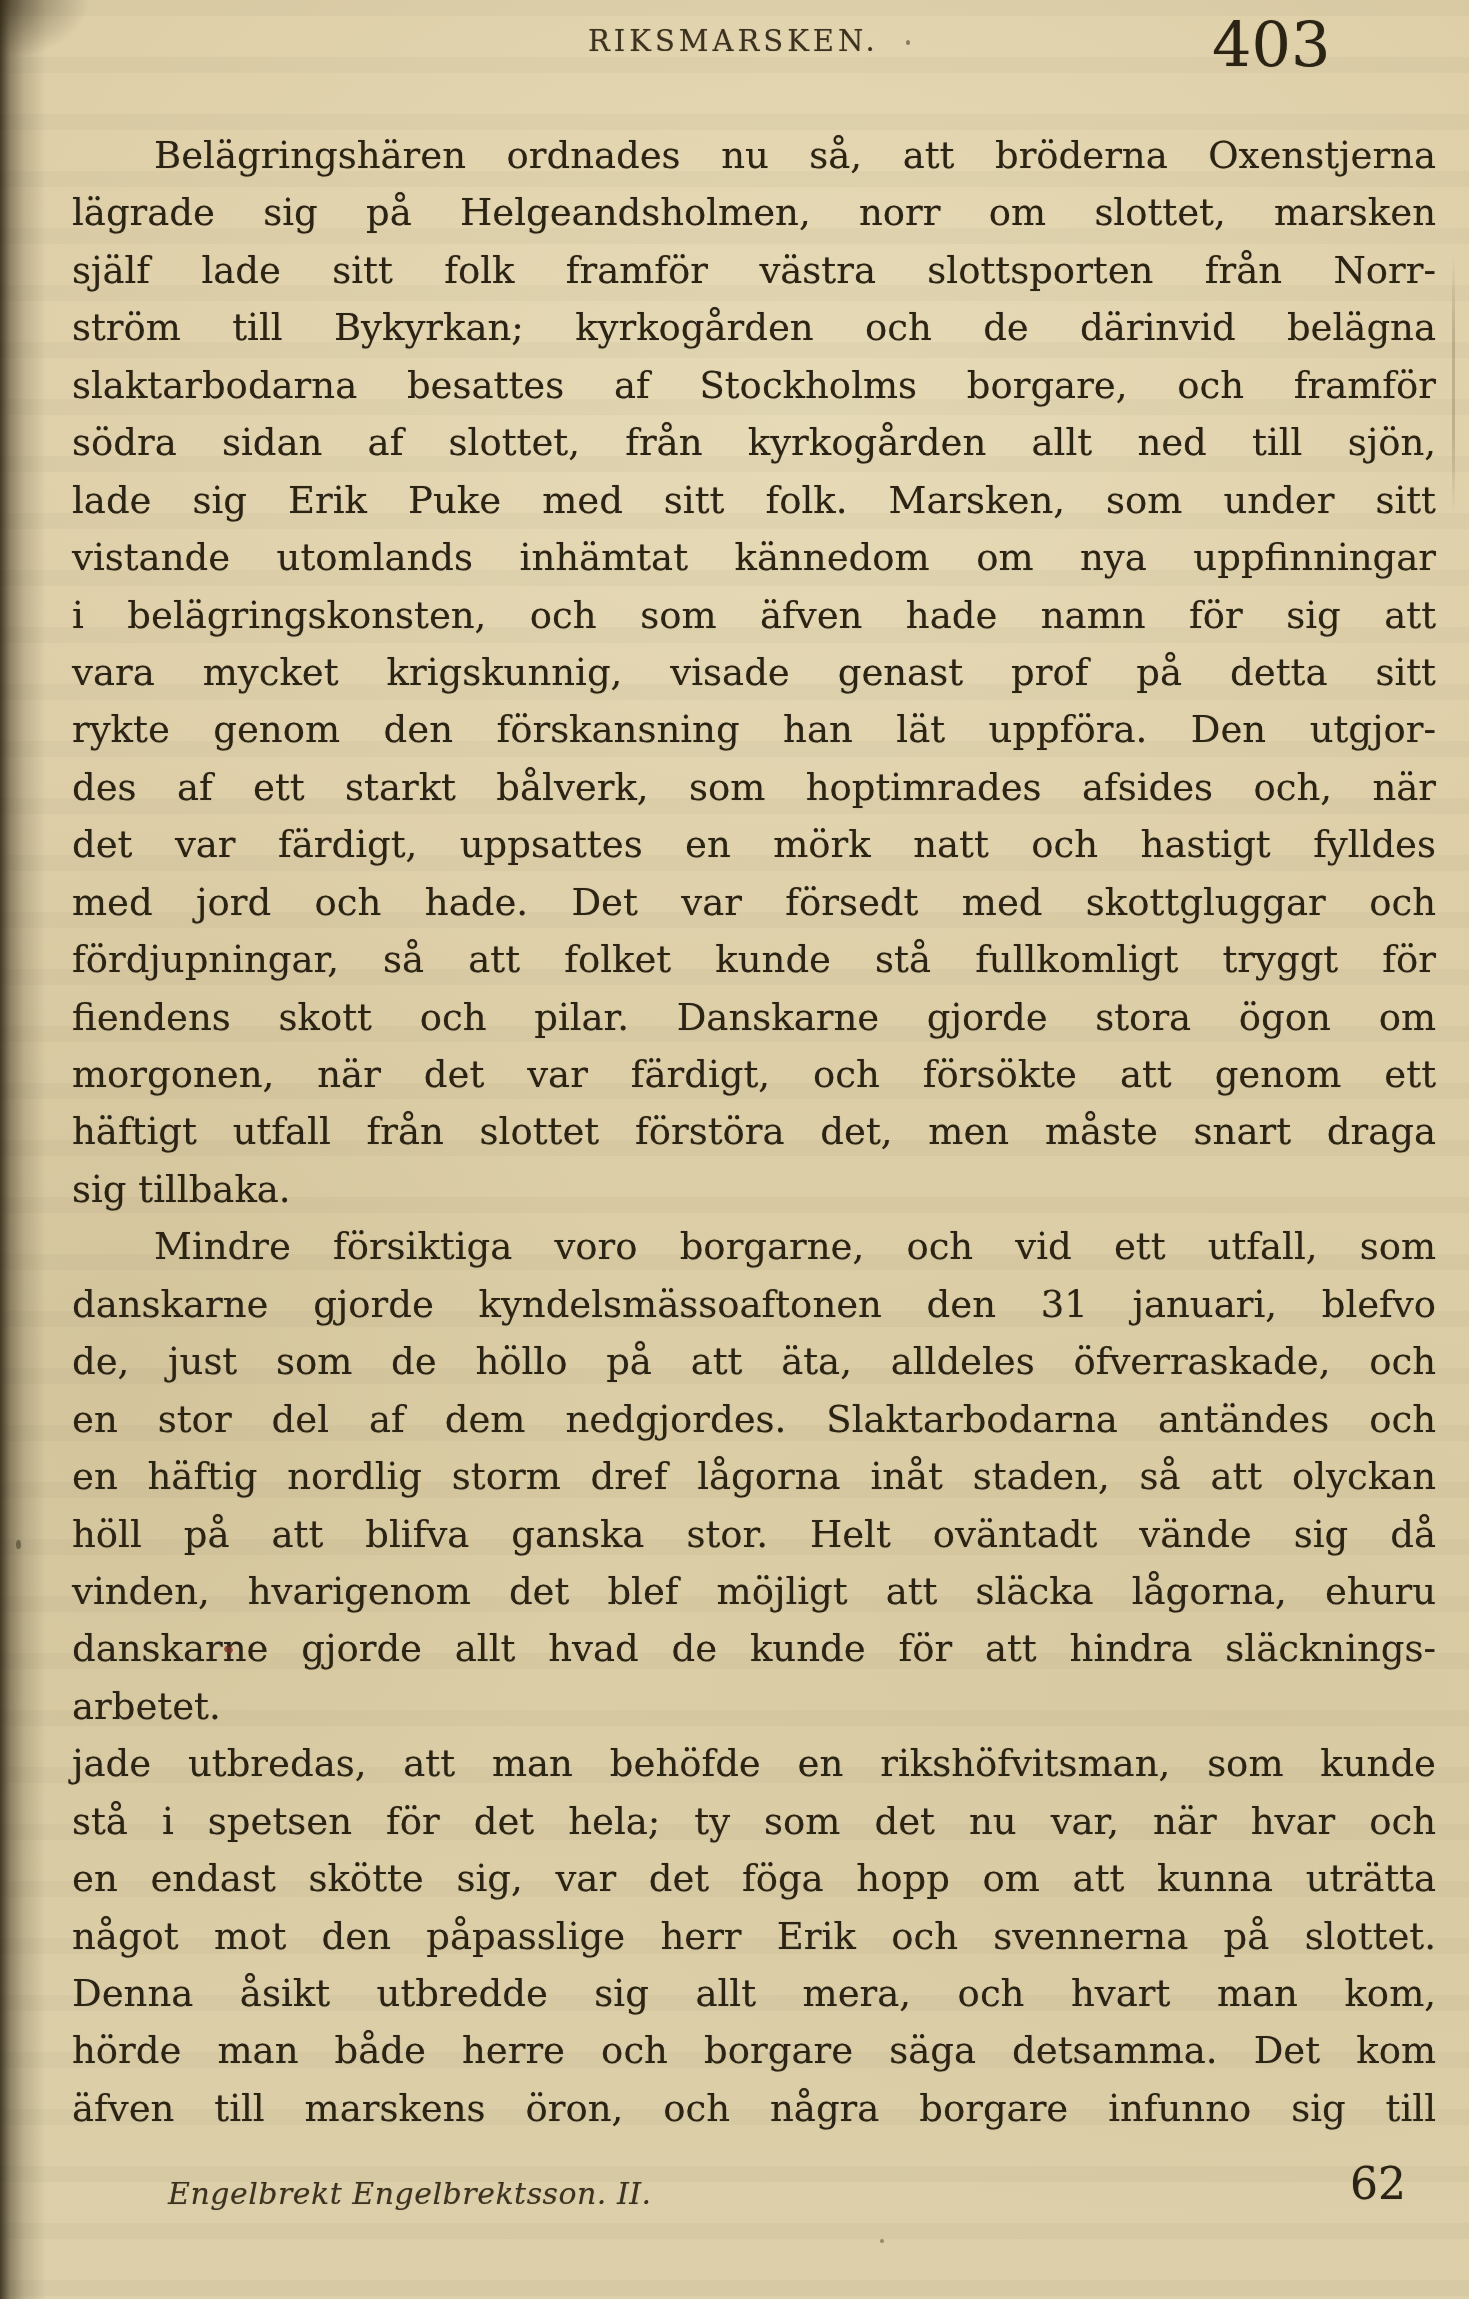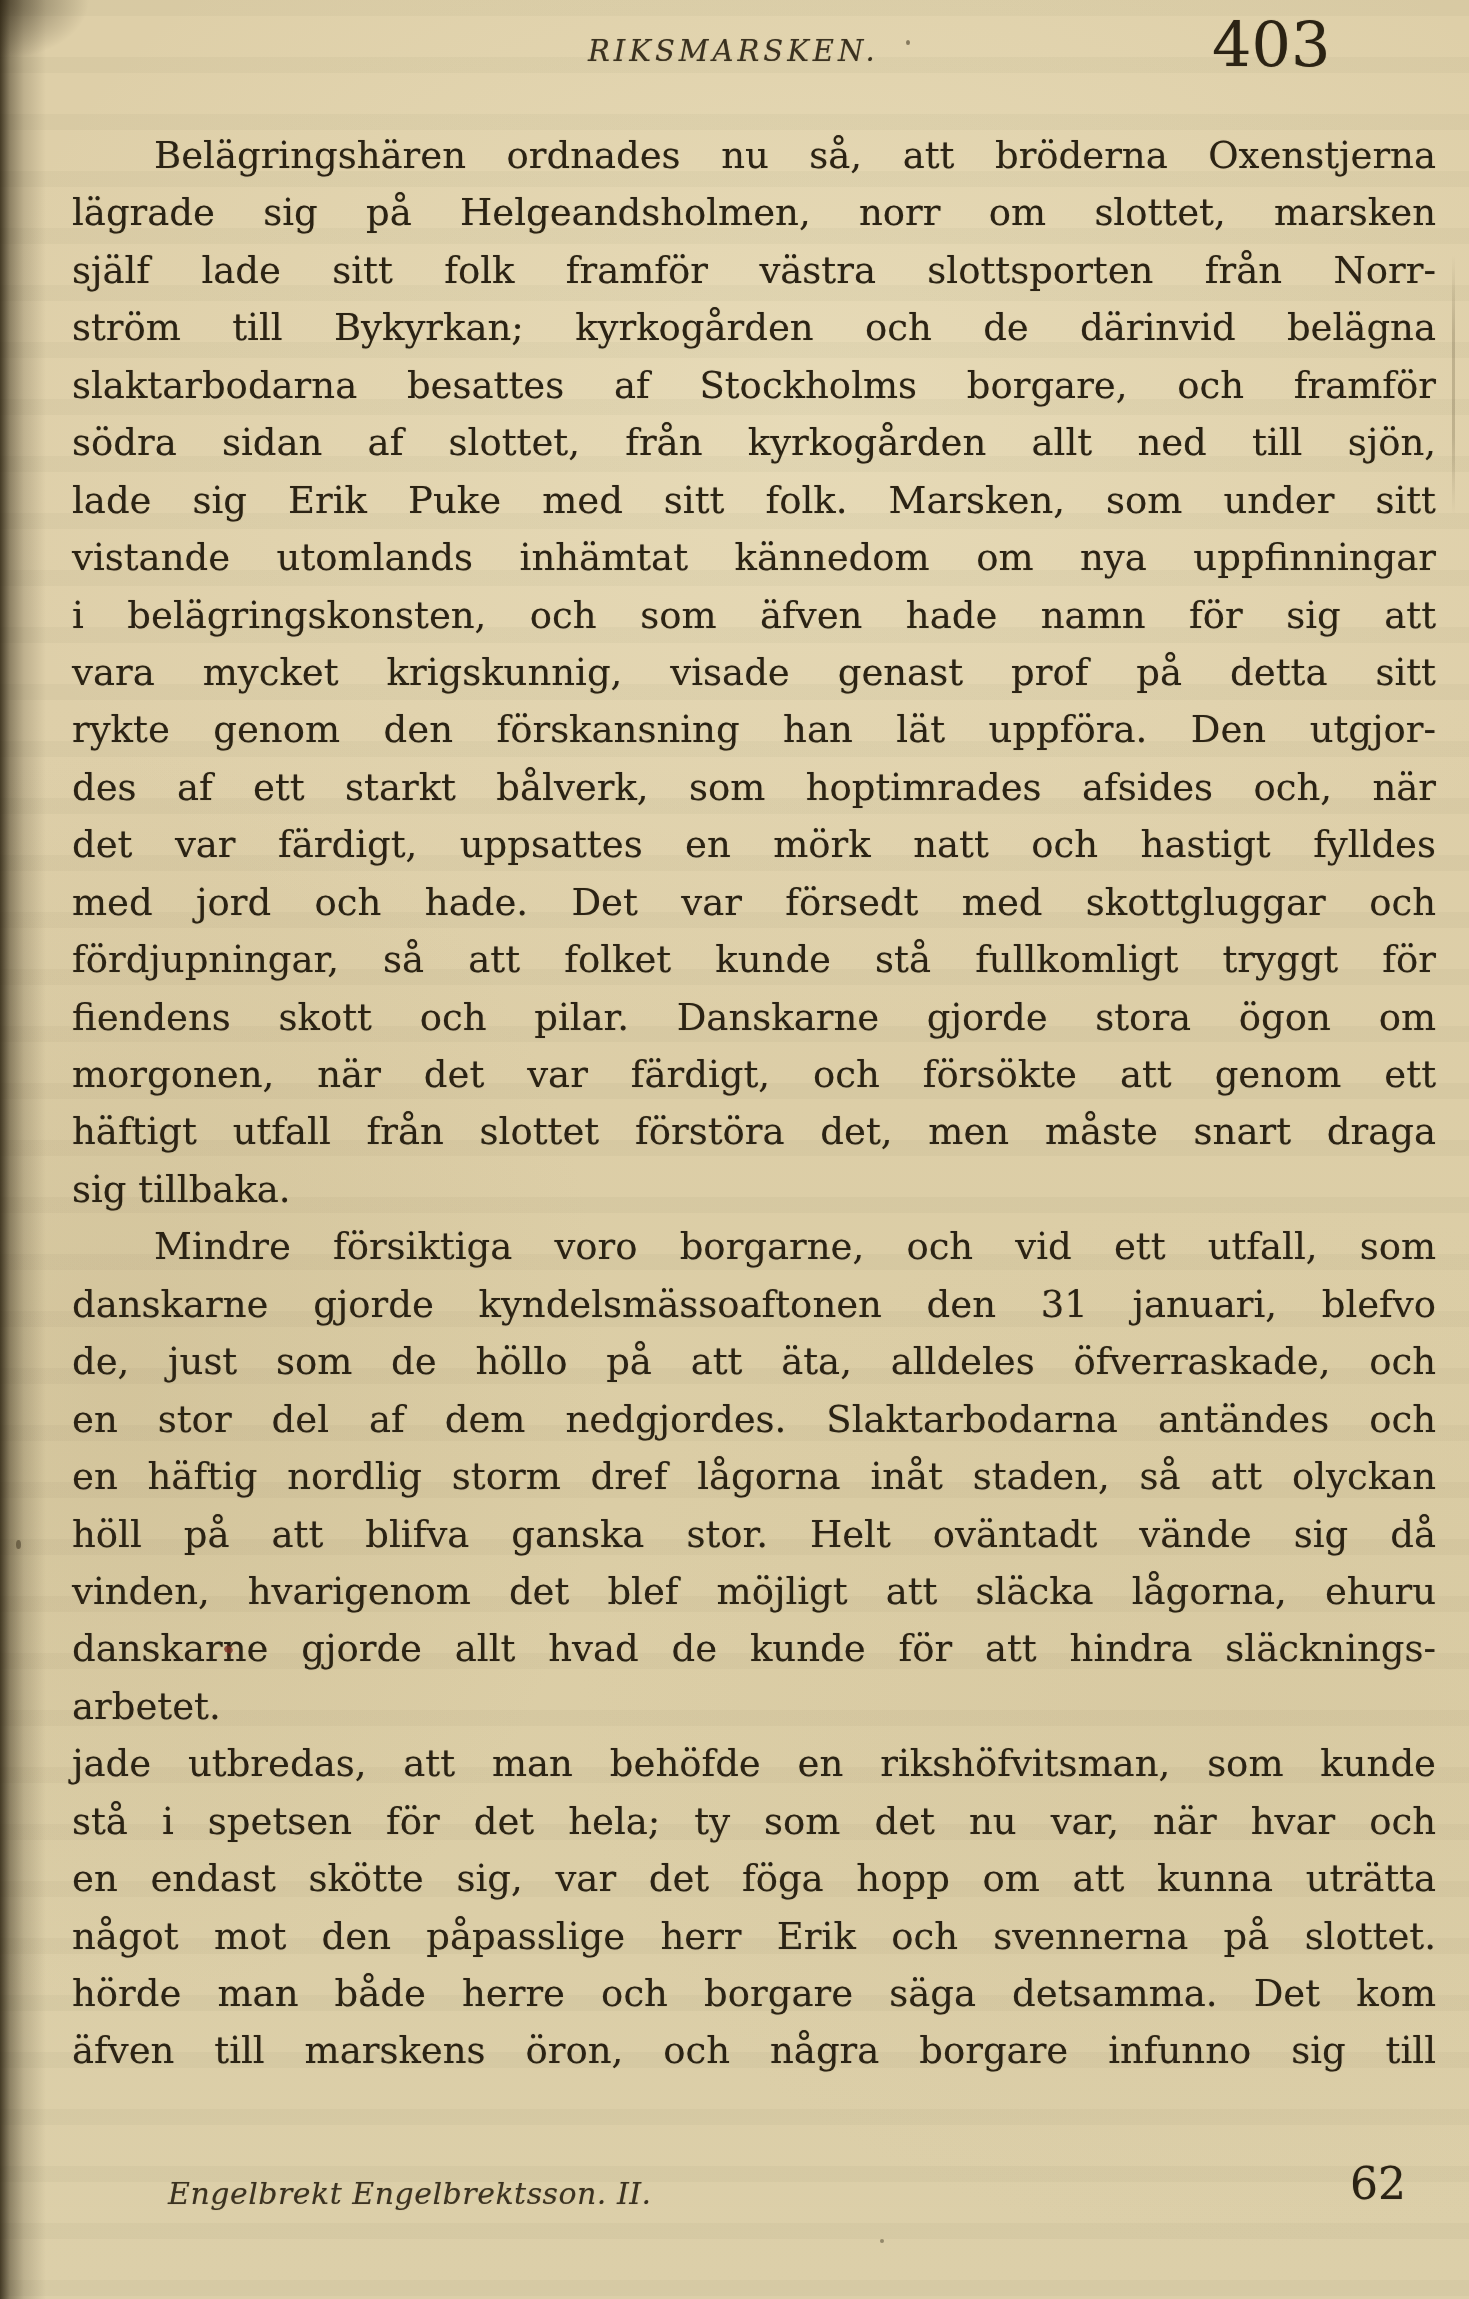--- a/index.html
+++ b/index.html
@@ -47,25 +47,24 @@
   .corner-shade{
     position:absolute;left:0;top:0;width:90px;height:60px;
     background:radial-gradient(ellipse at 0% 0%, rgba(40,32,16,0.55), rgba(40,32,16,0) 70%);
   }
   .right-edge-line{
     position:absolute;left:1452px;top:255px;width:3px;height:260px;
     background:linear-gradient(180deg, rgba(90,78,50,0) 0%, rgba(90,78,50,0.25) 30%,
       rgba(90,78,50,0.25) 70%, rgba(90,78,50,0) 100%);
   }
   .running-head{
-    position:absolute;left:588px;top:34px;
+    position:absolute;left:588px;top:24px;
     font-size:29px;letter-spacing:4px;
     color:var(--ink-soft);
     text-shadow:0 0 1px rgba(59,50,32,0.45);
-    font-style:italic;
   }
   .page-number{
     position:absolute;left:1212px;top:8px;
     font-size:62px;color:var(--ink);
     text-shadow:0 0 1px rgba(43,35,20,0.4);
   }
   .body-text{
     position:absolute;left:72px;top:90px;width:1364px;
     font-size:37px;color:var(--ink);
     text-shadow:0 0 1px rgba(43,35,20,0.35);
@@ -137,20 +136,21 @@
       <div class="line">en stor del af dem nedgjordes.  Slaktarbodarna antändes och</div>
       <div class="line">en häftig nordlig storm dref lågorna inåt staden, så att olyckan</div>
       <div class="line">höll på att blifva ganska stor.  Helt oväntadt vände sig då</div>
       <div class="line">vinden, hvarigenom det blef möjligt att släcka lågorna, ehuru</div>
       <div class="line">danskarne gjorde allt hvad de kunde för att hindra släcknings-</div>
       <div class="line last">arbetet.</div>
       <div class="line">jade utbredas, att man behöfde en rikshöfvitsman, som kunde</div>
       <div class="line">stå i spetsen för det hela; ty som det nu var, när hvar och</div>
       <div class="line">en endast skötte sig, var det föga hopp om att kunna uträtta</div>
       <div class="line">något mot den påpasslige herr Erik och svennerna på slottet.</div>
+      <div class="line">Denna åsikt utbredde sig allt mera, och hvart man kom,</div>
       <div class="line">hörde man både herre och borgare säga detsamma.  Det kom</div>
       <div class="line">äfven till marskens öron, och några borgare infunno sig till</div>
     </div>
 
   <div class="footer-signature">Engelbrekt Engelbrektsson.  II.</div>
 
   <div class="sheet-number">62</div>
 
   <div class="speck red"></div>
   <div class="speck d1"></div>

